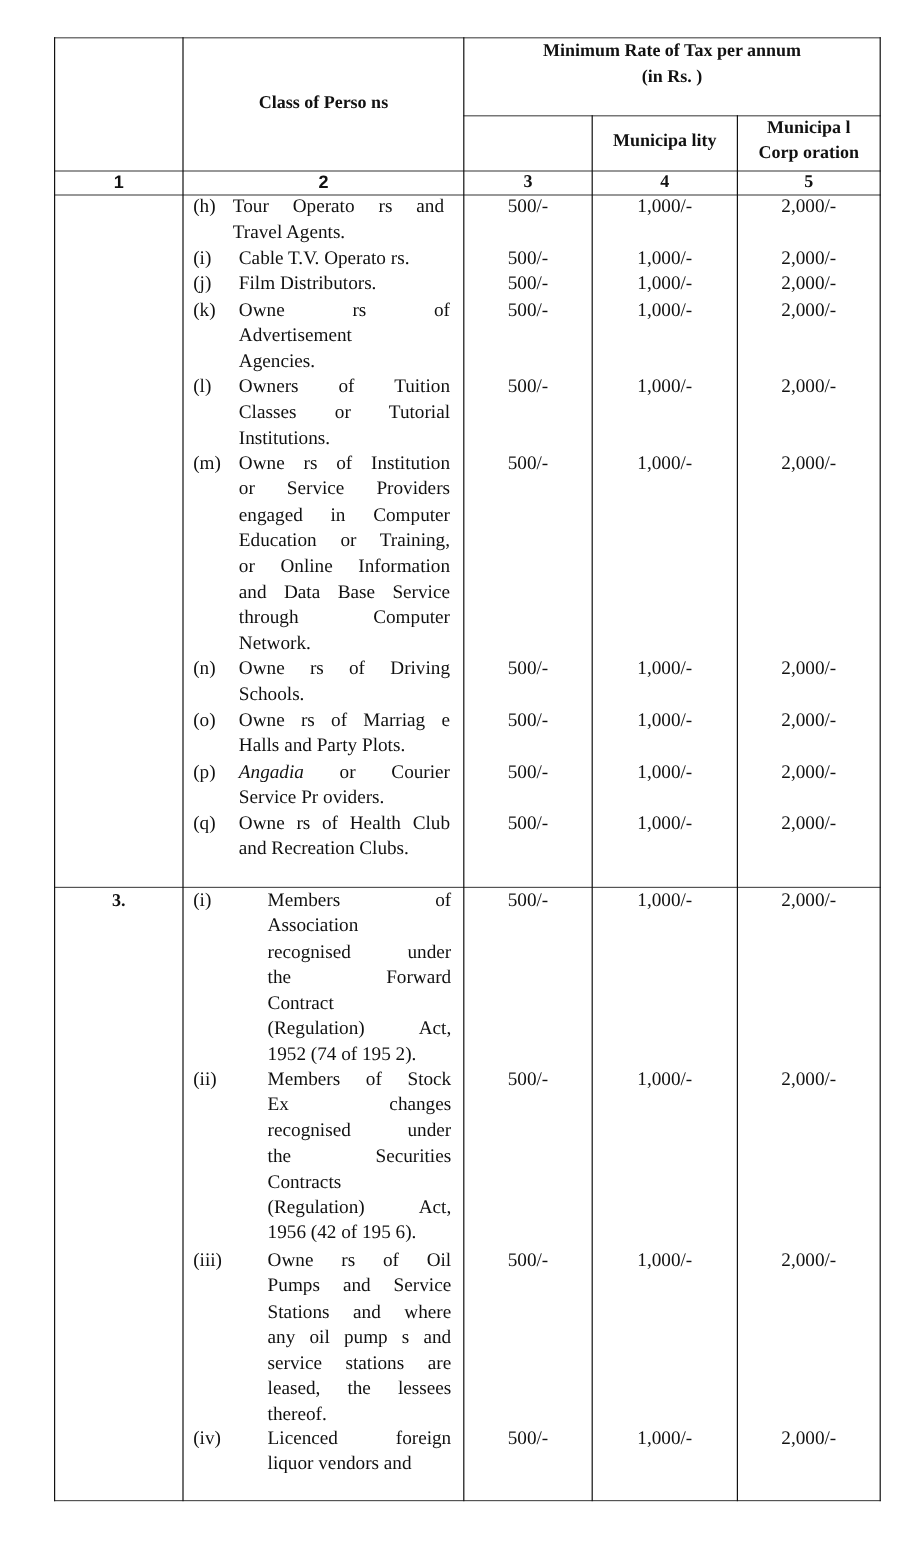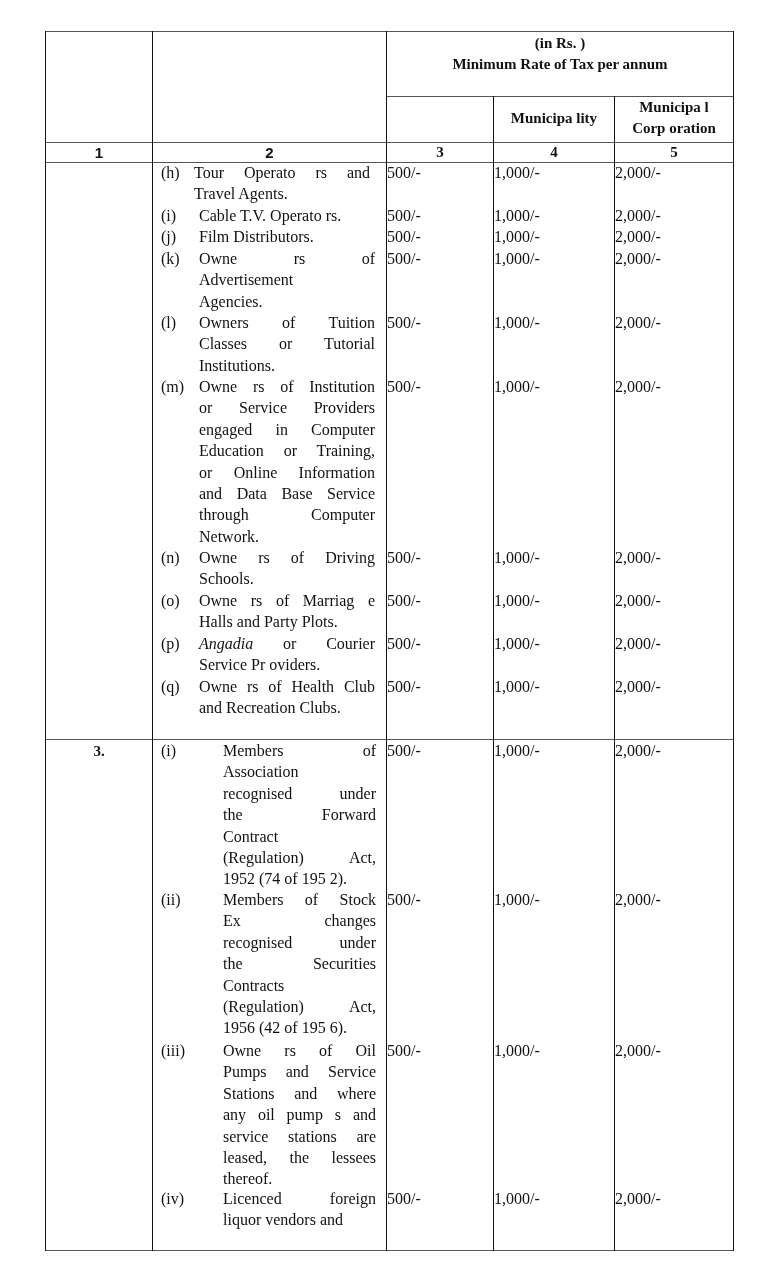--- a/index.html
+++ b/index.html
@@ -8,21 +8,21 @@
   .page { position:absolute; left:0; top:0; width:766px; height:1286px; }
   .hline { position:absolute; height:0; border-top:1.6px solid #555; }
   .vline { position:absolute; width:0; border-left:1.4px solid #111; }
   .hdr { position:absolute; font-weight:bold; font-size:15px; text-align:center; line-height:21px; color:#111; }
   .num { position:absolute; font-weight:bold; font-size:15px; text-align:center; line-height:19px; }
   .num.sans { font-family:"Liberation Sans", "DejaVu Sans", sans-serif; font-size:15px; }
   .label { position:absolute; font-size:16px; line-height:21.4px; }
   .desc { position:absolute; font-size:16px; line-height:21.4px; text-align:justify; }
   .desc .ln { display:block; text-align:justify; text-align-last:justify; height:21.4px; white-space:nowrap; }
   .desc .ln.last { text-align-last:left; }
-  .val { position:absolute; font-size:16px; line-height:21.4px; }
+  .val { position:absolute; font-size:16px; line-height:21.4px; text-align:center; }
   .entry { position:absolute; font-weight:bold; font-size:15px; text-align:center; line-height:21px; }
   i.it { font-style:italic; }
 </style>
 </head>
 <body>
 
 <div class="page">
 
   <div class="hline" style="left:45px;top:31px;width:689px;"></div>
   <div class="hline" style="left:386px;top:96px;width:348px;"></div>
@@ -31,23 +31,24 @@
   <div class="hline" style="left:45px;top:739px;width:689px;"></div>
   <div class="hline" style="left:45px;top:1250px;width:689px;"></div>
 
   <div class="vline" style="left:45px;top:31px;height:1220px;"></div>
   <div class="vline" style="left:152px;top:31px;height:1220px;"></div>
   <div class="vline" style="left:386px;top:31px;height:1220px;"></div>
   <div class="vline" style="left:493px;top:96px;height:1155px;"></div>
   <div class="vline" style="left:614px;top:96px;height:1155px;"></div>
   <div class="vline" style="left:733px;top:31px;height:1220px;"></div>
 
+  <div class="hdr" style="left:153px;top:76px;width:233px;">Class of  Perso ns</div>
   <div class="hdr" style="left:387px;top:33px;width:346px;">
+    <div>Minimum  Rate  of Tax  per annum</div>
     <div>(in Rs. )</div>
-    <div>Minimum  Rate  of Tax  per annum</div>
   </div>
   <div class="hdr" style="left:494px;top:108px;width:120px;">Municipa lity</div>
   <div class="hdr" style="left:615px;top:97px;width:118px;">
     <div>Municipa l</div>
     <div>Corp oration</div>
   </div>
 
   <div class="num sans" style="left:46px;top:143px;width:106px;">1</div>
   <div class="num sans" style="left:153px;top:143px;width:233px;">2</div>
   <div class="num" style="left:387px;top:143px;width:106px;">3</div>

